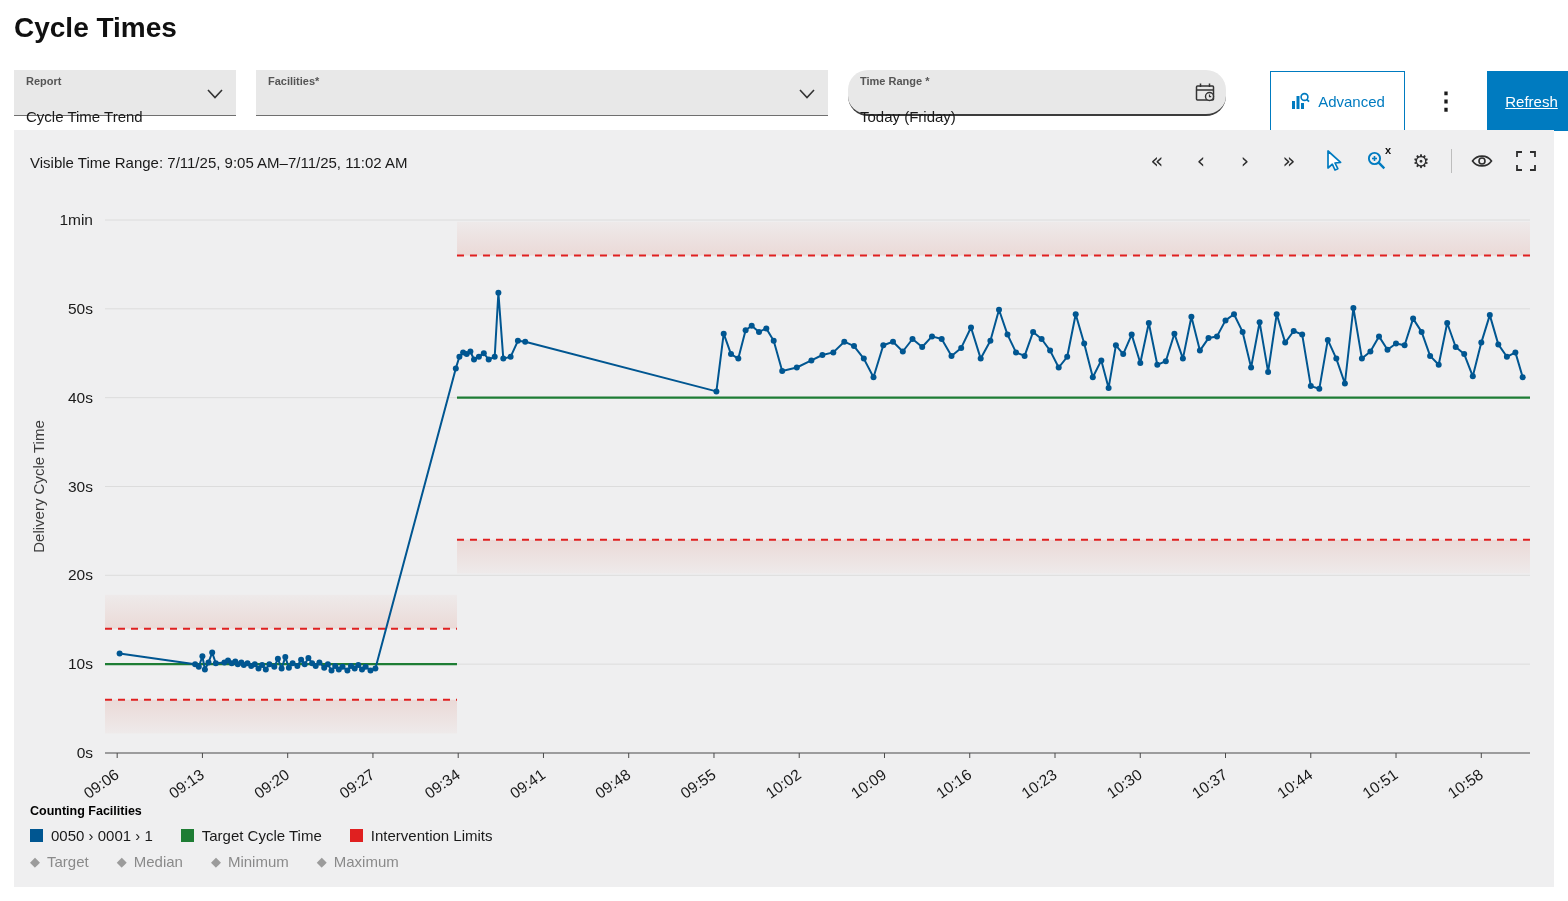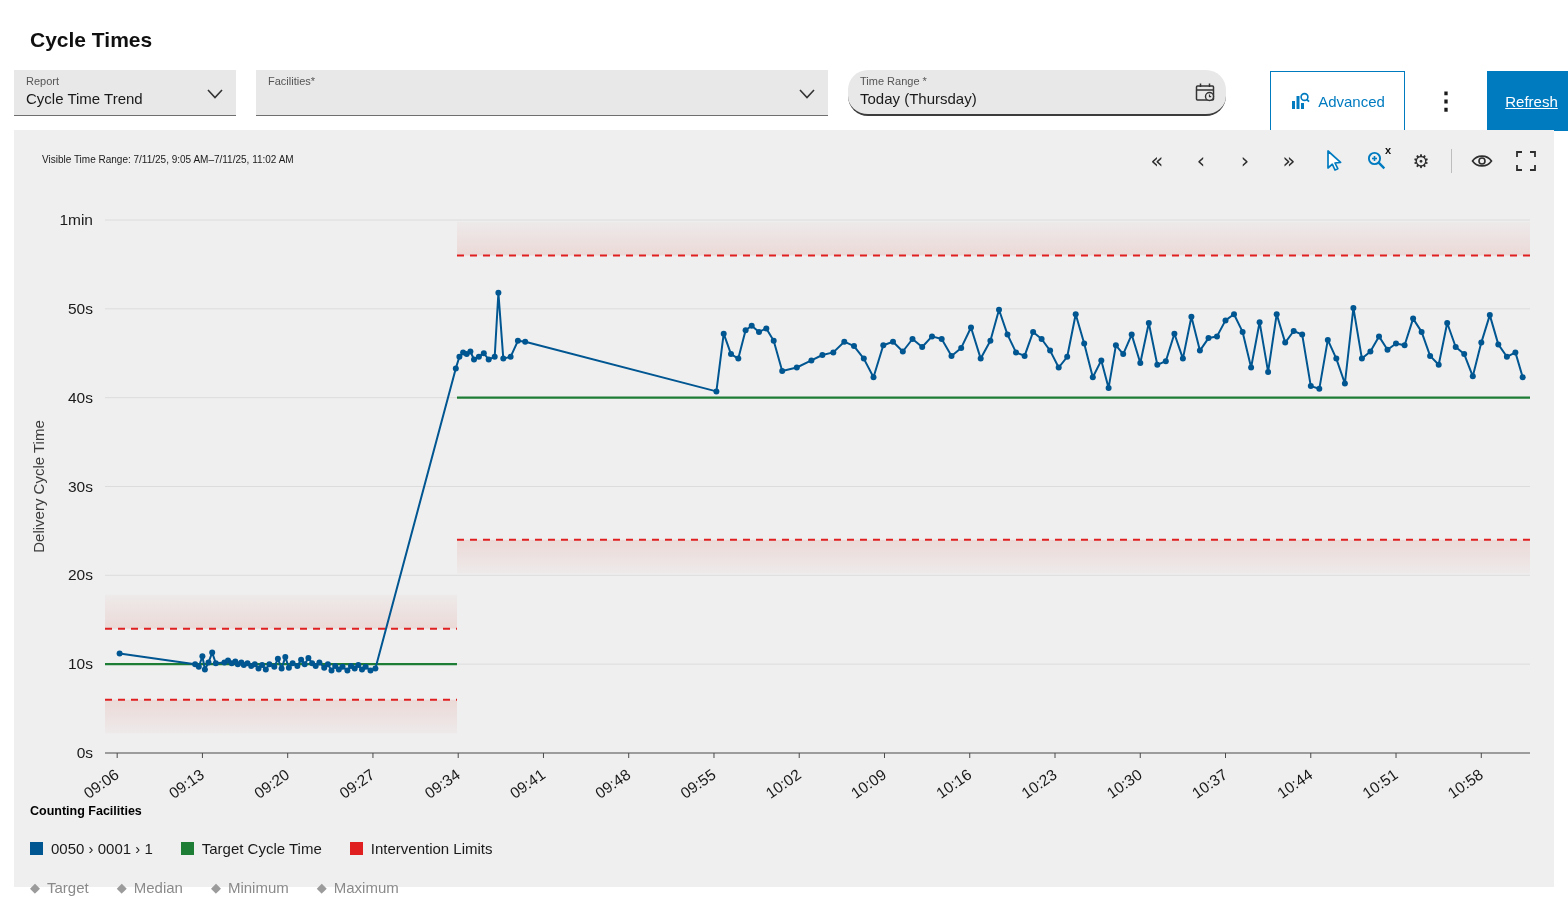--- a/index.html
+++ b/index.html
@@ -1,51 +1,51 @@
 <!DOCTYPE html>
 <html><head>
 <meta charset="utf-8">
 <style>
   html,body{margin:0;padding:0;background:#fff;font-family:"Liberation Sans",sans-serif;}
   #app{position:relative;width:1568px;height:901px;background:#fff;overflow:hidden;}
-  h1{position:absolute;left:14px;top:12px;margin:16px;font-size:21px;font-weight:bold;color:#101010;}
+  h1{position:absolute;left:14px;top:12px;margin:0;font-size:28px;font-weight:bold;color:#101010;}
 
   
   .field{position:absolute;top:70px;height:46px;background:#e8e8e8;border-bottom:1px solid #6f6f6f;
          box-sizing:border-box;padding:5px 34px 5px 12px;cursor:pointer;}
-  .f-label{font-size:11px;color:#555;}
-  .f-value{font-size:15px;color:#1a1a1a;margin-top:3px;white-space:nowrap;}
+  .f-label{font-size:11px;color:#555;font-weight:bold;}
+  .f-value{font-size:15px;color:#1a1a1a;margin-top:21px;white-space:nowrap;}
   .chev{position:absolute;right:12px;top:18px;}
   #f-report{left:14px;width:222px;}
   #f-facilities{left:256px;width:572px;}
   #f-timerange{left:848px;width:378px;border-bottom:2px solid #3c3c3c;border-radius:20px;}
   .cal{position:absolute;right:10px;top:12px;}
 
   .btn{position:absolute;top:71px;height:60px;box-sizing:border-box;display:flex;align-items:center;
        justify-content:center;font-size:15px;cursor:pointer;border:none;background:transparent;
        font-family:"Liberation Sans",sans-serif;margin-left:28px;}
   #btn-advanced{left:1242px;width:135px;background:#fff;border:1px solid #007bc0;color:#007bc0;gap:8px;}
   #btn-kebab{left:1398px;width:40px;color:#1a1a1a;font-size:24px;font-weight:bold;}
   #btn-refresh{left:1459px;width:89px;background:#007bc0;color:#fff;text-decoration:underline;}
 
   
   #panel{position:absolute;left:14px;top:130px;width:1540px;height:757px;background:#efeff0;}
-  #visible-range{position:absolute;left:28px;top:24px;font-size:10px;color:#1a1a1a;z-index:2;}
+  #visible-range{position:absolute;left:16px;top:24px;font-size:15px;color:#1a1a1a;z-index:2;}
   #chart-tools{position:absolute;right:14px;top:16px;display:flex;align-items:center;gap:16px;z-index:2;}
   .tool{position:relative;width:28px;height:30px;border:none;background:transparent;cursor:pointer;
         display:flex;align-items:center;justify-content:center;padding:0;}
   .tool .glyph{font-size:21px;color:#2e2e2e;font-family:"DejaVu Sans",sans-serif;}
   .zoom-sup{position:absolute;top:-2px;right:0px;font-size:11px;color:#111;font-weight:bold;}
   .tools-divider{width:1px;height:24px;background:#bdbdbd;}
   #chart-svg{position:absolute;left:0;top:0;z-index:1;}
 
   
   #legend{position:absolute;left:16px;top:674px;z-index:2;}
   #legend-title{font-size:12.5px;font-weight:bold;color:#000000;}
-  .legend-row{display:flex;align-items:center;gap:28px;margin-top:22px;}
+  .legend-row{display:flex;align-items:center;gap:28px;margin-top:9px;}
   .legend-item{display:flex;align-items:center;gap:8px;font-size:15px;color:#1a1a1a;cursor:pointer;}
   .sq{width:13px;height:13px;display:inline-block;}
   .stat-item{display:flex;align-items:center;gap:7px;font-size:15px;color:#8a8a8a;cursor:pointer;}
   .diamond{color:#9b9b9b;font-size:13px;font-family:"DejaVu Sans",sans-serif;}
 </style>
 </head>
 <body>
 
 <div id="app">
 
@@ -61,21 +61,21 @@
 
   <div class="field" id="f-facilities">
     <div class="f-label">Facilities*</div>
     <svg class="chev" width="18" height="12" viewBox="0 0 18 12">
         <polyline points="2,2 9,9.5 16,2" fill="none" stroke="#333" stroke-width="1.6"></polyline>
       </svg>
   </div>
 
   <div class="field" id="f-timerange">
     <div class="f-label">Time Range *</div>
-    <div class="f-value">Today (Thursday)</div>
+    <div class="f-value">Today (Friday)</div>
     <svg class="cal" width="22" height="22" viewBox="0 0 22 22">
       <rect x="2.5" y="4" width="17" height="14" rx="1" fill="none" stroke="#333" stroke-width="1.5"></rect>
       <line x1="2.5" y1="8" x2="19.5" y2="8" stroke="#333" stroke-width="1.5"></line>
       <line x1="6.5" y1="1.5" x2="6.5" y2="5" stroke="#333" stroke-width="1.5"></line>
       <line x1="15.5" y1="1.5" x2="15.5" y2="5" stroke="#333" stroke-width="1.5"></line>
       <circle cx="15.5" cy="14.5" r="4" fill="#e8e8e8" stroke="#333" stroke-width="1.4"></circle>
       <polyline points="15.5,12.5 15.5,14.6 17.2,14.6" fill="none" stroke="#333" stroke-width="1.2"></polyline>
     </svg>
   </div>
 

